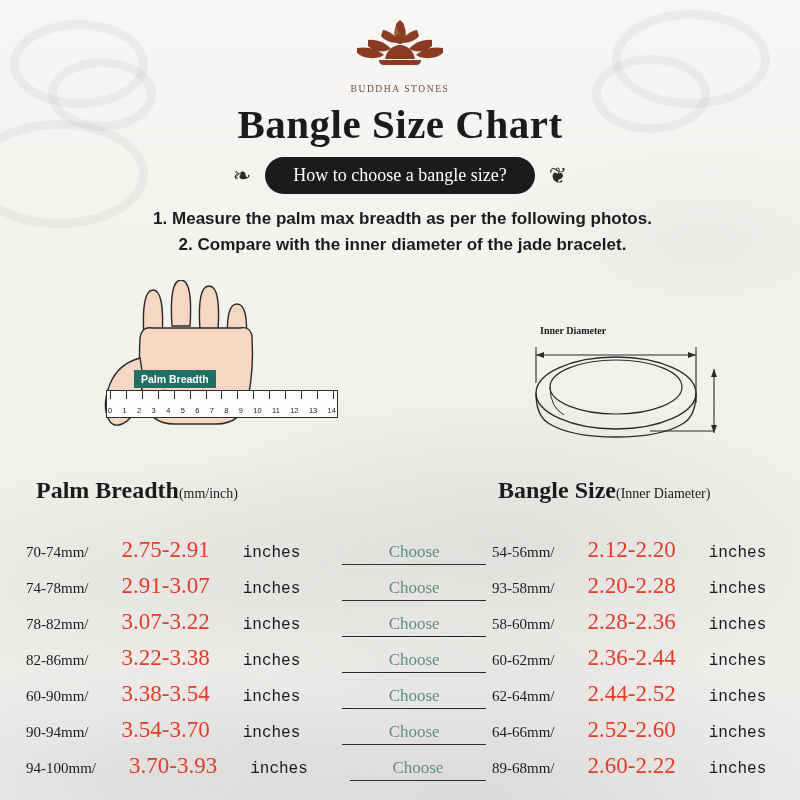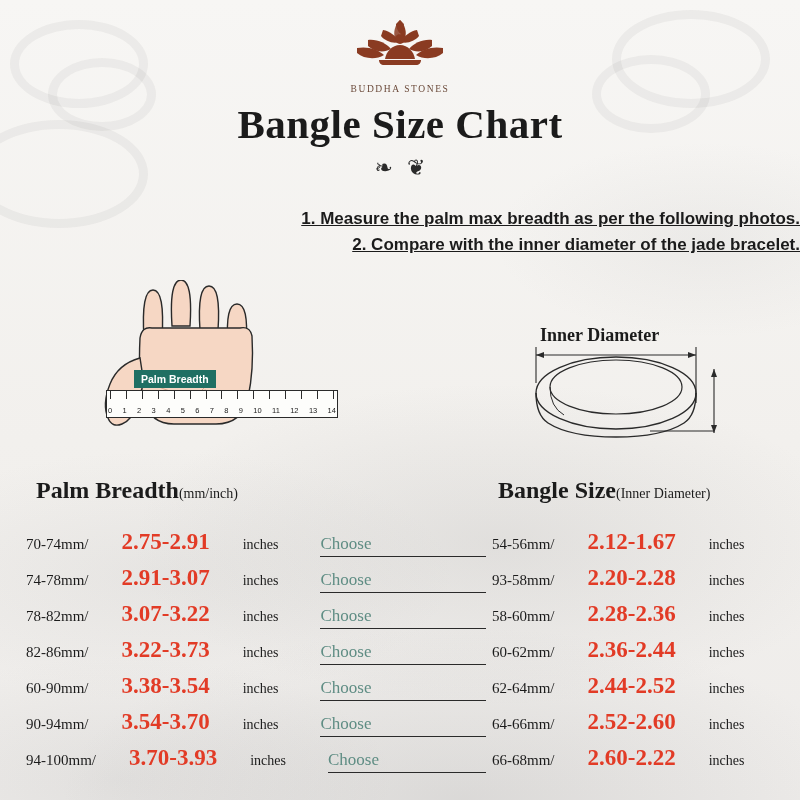--- a/index.html
+++ b/index.html
@@ -94,23 +94,22 @@
     color: #2a2a2a;
     font-size: 22px;
     font-family: "Liberation Serif", serif;
     line-height: 1;
   }
 
   .steps {
     position: absolute;
     left: 5px; right: 0;
     top: 206px;
-    text-align: right;
-    color: #1b1b1b;
-    text-decoration: underline;
+    text-align: center;
+    color: #1b1b1b;
   }
   .step {
     font-size: 17px;
     font-weight: 700;
     line-height: 1.55;
     font-family: "Liberation Sans", sans-serif;
   }
 
   
   .hand-area {
@@ -173,21 +172,21 @@
     left: 500px;
     top: 325px;
     width: 250px;
     height: 145px;
   }
   .inner-dia-label {
     position: absolute;
     left: 40px;
     top: 0;
     font-family: "Liberation Serif", serif;
-    font-size: 18px;
+    font-size: 10px;
     font-weight: 700;
     color: #1b1b1b;
     white-space: nowrap;
   }
 
   
   .sec-head {
     position: absolute;
     font-family: "Liberation Serif", serif;
     color: #1b1b1b;
@@ -216,33 +215,33 @@
     font-family: "Liberation Serif", serif;
     font-size: 15px;
     color: #1b1b1b;
     white-space: nowrap;
   }
   .inch {
     font-family: "Liberation Serif", serif;
     font-size: 23px;
     color: #e23b26;
     white-space: nowrap;
-    margin: 8px 1px;
+    margin: 16px 1px;
     line-height: 1;
-    font-weight: bold;
   }
   .unit {
-    font-family: Liberation Serif, serif;
-    font-size: 14px;
+    font-family: Liberation Mono, monospace;
+    font-size: 16px;
     color: #1b1b1b;
     white-space: nowrap;
   }
   .choose {
     flex: 1;
     margin-left: 10px;
+    text-align: center;
     font-family: "Liberation Serif", serif;
     font-size: 17px;
     color: #5f8d84;
     border-bottom: 1.5px solid #2a2a2a;
     padding-bottom: 2px;
     cursor: pointer;
   }
 </style>
 </head>
 <body>
@@ -271,20 +270,21 @@
         <path d="M44 48 h42 c0 3 -2 5 -5 5 h-32 c-3 0 -5 -2 -5 -5 z"></path>
       </g>
     </svg>
     <div class="logo-sub">BUDDHA STONES</div>
   </div>
 
   <h1 class="title">Bangle Size Chart</h1>
 
   <div class="pill-row">
     <span class="flourish">❧</span>
+    <span class="pill">How to choose a bangle size?</span>
     <span class="flourish">❦</span>
   </div>
 
   <div class="steps">
     <div class="step">1. Measure the palm max breadth as per the following photos.</div>
     <div class="step">2. Compare with the inner diameter of the jade bracelet.</div>
   </div>
 
   <div class="hand-area">
     <svg width="300" height="180" viewBox="0 0 300 180">
@@ -390,21 +390,21 @@
       <span class="choose">Choose</span>
     </div>
     <div class="row">
       <span class="mm">78-82mm/</span>
       <span class="inch">3.07-3.22</span>
       <span class="unit">inches</span>
       <span class="choose">Choose</span>
     </div>
     <div class="row">
       <span class="mm">82-86mm/</span>
-      <span class="inch">3.22-3.73</span>
+      <span class="inch">3.22-3.38</span>
       <span class="unit">inches</span>
       <span class="choose">Choose</span>
     </div>
     <div class="row">
       <span class="mm">60-90mm/</span>
       <span class="inch">3.38-3.54</span>
       <span class="unit">inches</span>
       <span class="choose">Choose</span>
     </div>
     <div class="row">
@@ -417,21 +417,21 @@
       <span class="mm">94-100mm/</span>
       <span class="inch">3.70-3.93</span>
       <span class="unit">inches</span>
       <span class="choose">Choose</span>
     </div>
   </div>
 
   <div class="table right">
     <div class="row">
       <span class="mm">54-56mm/</span>
-      <span class="inch">2.12-1.67</span>
+      <span class="inch">2.12-2.20</span>
       <span class="unit">inches</span>
     </div>
     <div class="row">
       <span class="mm">93-58mm/</span>
       <span class="inch">2.20-2.28</span>
       <span class="unit">inches</span>
     </div>
     <div class="row">
       <span class="mm">58-60mm/</span>
       <span class="inch">2.28-2.36</span>
@@ -446,18 +446,18 @@
       <span class="mm">62-64mm/</span>
       <span class="inch">2.44-2.52</span>
       <span class="unit">inches</span>
     </div>
     <div class="row">
       <span class="mm">64-66mm/</span>
       <span class="inch">2.52-2.60</span>
       <span class="unit">inches</span>
     </div>
     <div class="row">
-      <span class="mm">66-68mm/</span>
+      <span class="mm">89-68mm/</span>
       <span class="inch">2.60-2.22</span>
       <span class="unit">inches</span>
     </div>
   </div>
 </div>
 
 </body></html>

